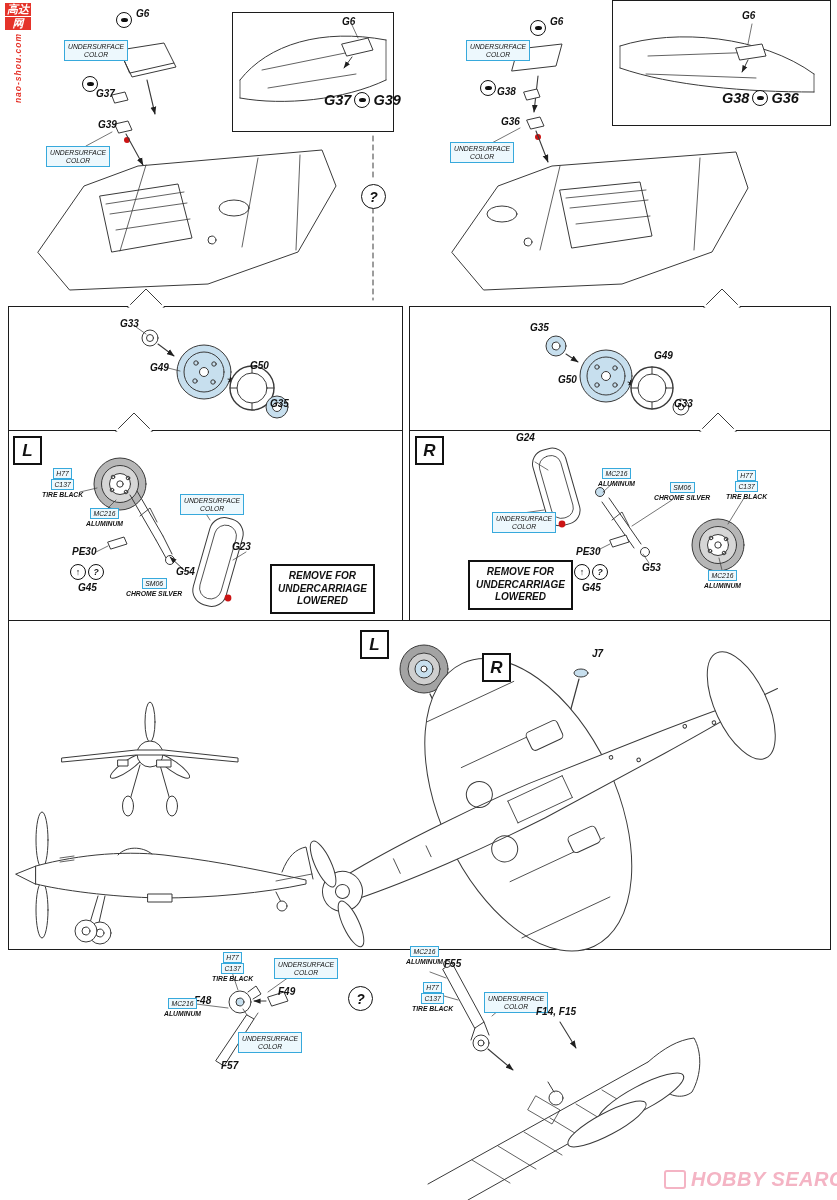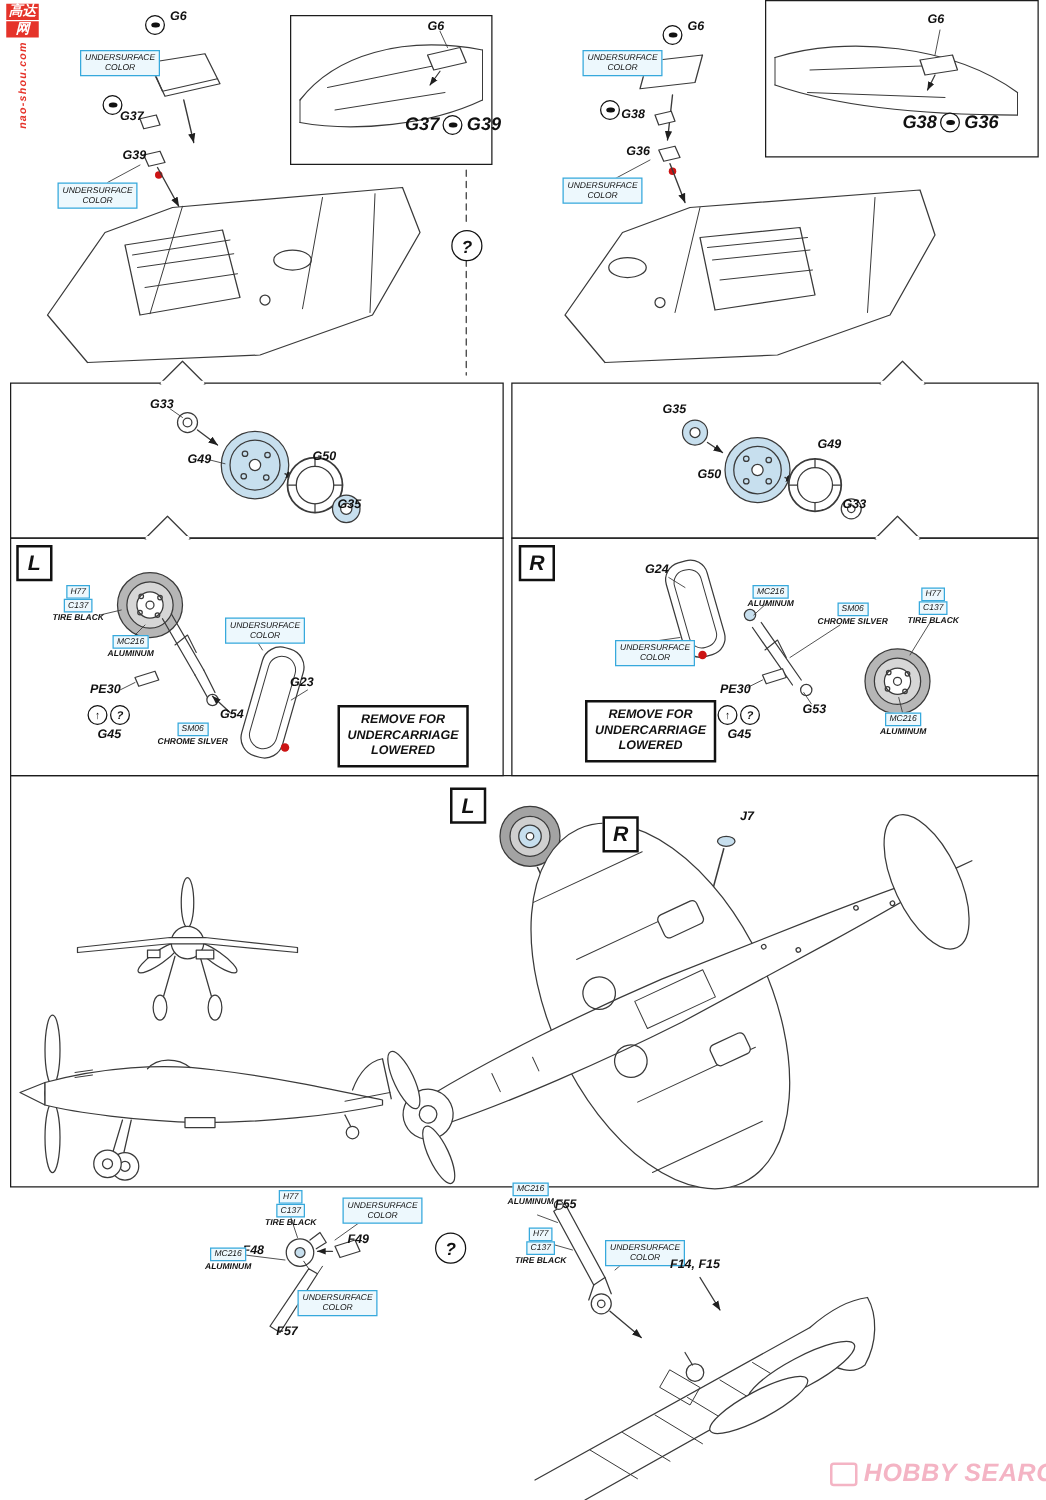--- a/index.html
+++ b/index.html
@@ -403,21 +403,21 @@
   </span>
   <span class="part" style="left:176px;top:566px">G54</span>
   <span class="part" style="left:232px;top:541px">G23</span>
   <div class="note" style="left:270px;top:564px">
     <span>REMOVE FOR</span>
     <span>UNDERCARRIAGE</span>
     <span>LOWERED</span>
   </div>
 
   <div class="lr" style="left:415px;top:436px">R</div>
-  <span class="part" style="left:516px;top:450px">G24</span>
+  <span class="part" style="left:516px;top:432px">G24</span>
   <span class="paint" style="left:598px;top:468px">
     <span class="code">MC216</span>
     <span class="cap">ALUMINUM</span>
   </span>
   <span class="paint" style="left:654px;top:482px">
     <span class="code">SM06</span>
     <span class="cap">CHROME SILVER</span>
   </span>
   <span class="paint" style="left:726px;top:470px">
     <span class="code">H77</span>

